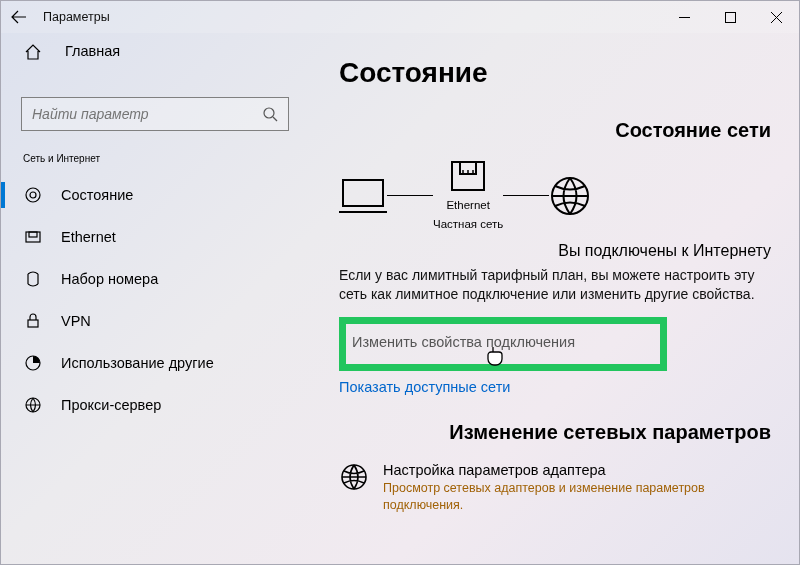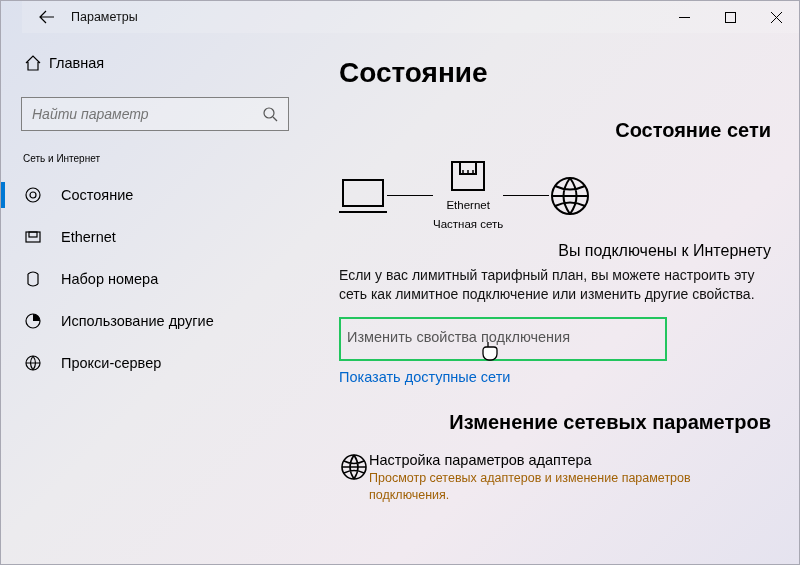--- a/index.html
+++ b/index.html
@@ -10,45 +10,44 @@
     color: #000;
     background: linear-gradient(135deg, #dce1ee 0%, #ecebee 40%, #f1eaf0 70%, #e5e3ef 100%);
     display: flex;
     flex-direction: column;
     border: 1px solid #a8a8b3;
   }
   .titlebar {
     height: 32px;
     display: flex;
     align-items: center;
-    padding-left: 7px;
+    padding-left: 0;
     background: rgba(255,255,255,0.15);
-    margin-left: 21px;
   }
   .back {
     width: 36px; height: 32px;
     display: flex; align-items: center; justify-content: center;
     cursor: default;
   }
   .title { padding-left: 6px; font-size: 12.5px; color: #111; }
   .winctrls { margin-left: auto; display: flex; }
   .winbtn {
     width: 46px; height: 32px;
     display: flex; align-items: center; justify-content: center;
     font-size: 11px; color: #222;
   }
   .body { flex: 1; display: flex; min-height: 0; }
   .sidebar {
     width: 308px;
     padding: 10px 0 0 0;
     display: flex; flex-direction: column;
   }
   .home {
-    display: flex; align-items: center;
-    height: 40px; padding-left: 22px; gap: 6px;
+    display: flex; 
+    height: 40px; padding-left: 22px; gap: 22px;
     font-size: 14.5px;
   }
   .searchwrap { padding: 14px 20px 8px 20px; }
   .search {
     height: 34px; width: 100%;
     border: 1px solid #808080;
     background: rgba(255,255,255,0.25);
     display: flex; align-items: center;
     padding: 0 10px;
   }
@@ -85,34 +84,34 @@
   .diagram {
     display: flex; align-items: center; gap: 0;
     margin-bottom: 10px;
   }
   .diag-line { width: 46px; height: 0; border-top: 1.5px solid #000; }
   .diag-col { display: flex; flex-direction: column; align-items: center; }
   .diag-lbl { font-size: 11.5px; text-align: center; line-height: 1.3; margin-top: 4px; }
   .connected-title { font-size: 16px; margin-top: 6px; margin-bottom: 6px; text-align: right; }
   .connected-p { font-size: 14px; line-height: 1.4; color: #111; max-width: 420px; }
   .highlight-box {
-    border: 2px solid #22c55e;
+    border: 7px solid #22c55e;
     margin-top: 12px; padding: 10px 16px 14px 6px;
     width: 328px;
     position: relative;
   }
   .linkish { color: #565656; font-size: 14.5px; }
   .cursor {
     position: absolute; left: 140px; top: 22px;
     font-size: 16px; color: #000;
   }
   .bluelink { color: #0066cc; font-size: 14.5px; margin-top: 8px; display: block; }
   .netchange h2 { margin-top: 26px; }
   .adapter {
-    display: flex; gap: 0; margin-top: 16px;
+    display: flex; gap: 14px; margin-top: 16px;
   }
   .adapter-text .t { font-size: 14.5px; }
   .adapter-text .d { font-size: 12.5px; color: #a16207; line-height: 1.35; max-width: 340px; margin-top: 2px; }
   svg { display: block; }
 </style>
 </head>
 <body>
 
 <div class="titlebar">
   <div class="back">
@@ -182,20 +181,29 @@
       </span>
       <span>Ethernet</span>
     </div>
     <div class="navitem">
       <span class="nav-icon">
         <svg width="18" height="18" viewBox="0 0 18 18">
             <path d="M4 4 Q9 0 14 4 M4 14 Q9 18 14 14 M4 4 L4 14 M14 4 L14 14" stroke="#000" stroke-width="1.2" fill="none"></path>
           </svg>
       </span>
       <span>Набор номера</span>
+    </div>
+    <div class="navitem">
+      <span class="nav-icon">
+        <svg width="18" height="18" viewBox="0 0 18 18">
+            <rect x="4" y="8" width="10" height="7" stroke="#000" stroke-width="1.2" fill="none"></rect>
+            <path d="M6 8 V5 a3 3 0 0 1 6 0 V8" stroke="#000" stroke-width="1.2" fill="none"></path>
+          </svg>
+      </span>
+      <span>VPN</span>
     </div>
     <div class="navitem">
       <span class="nav-icon">
         <svg width="18" height="18" viewBox="0 0 18 18">
             <circle cx="9" cy="9" r="7" stroke="#000" stroke-width="1.2" fill="none"></circle>
             <path d="M9 2 A7 7 0 0 1 16 9 L9 9 Z" fill="#000"></path>
           </svg>
       </span>
       <span>Использование другие</span>
     </div>

